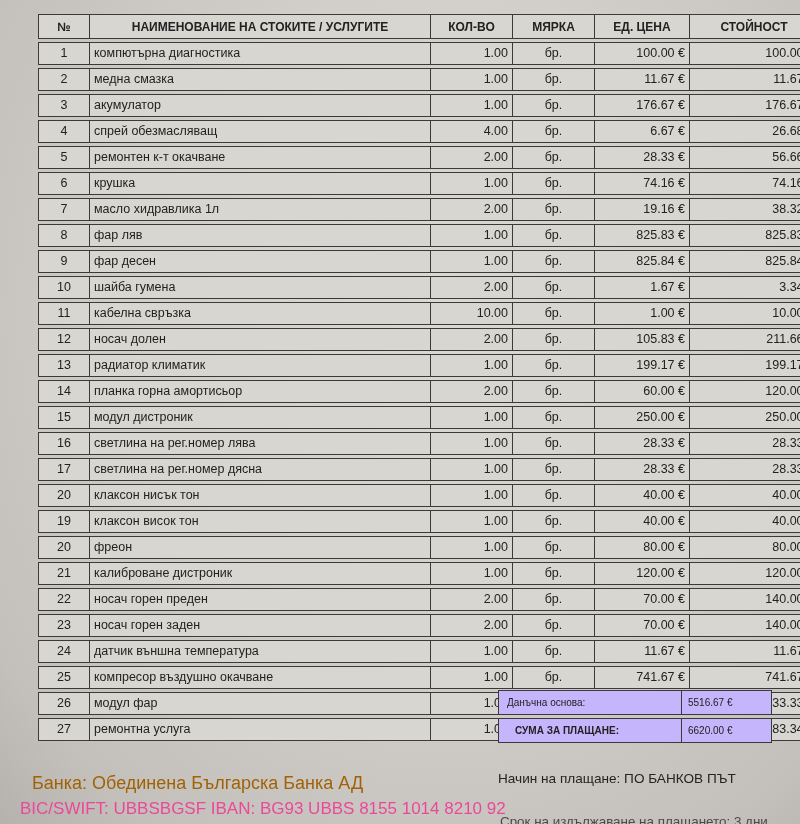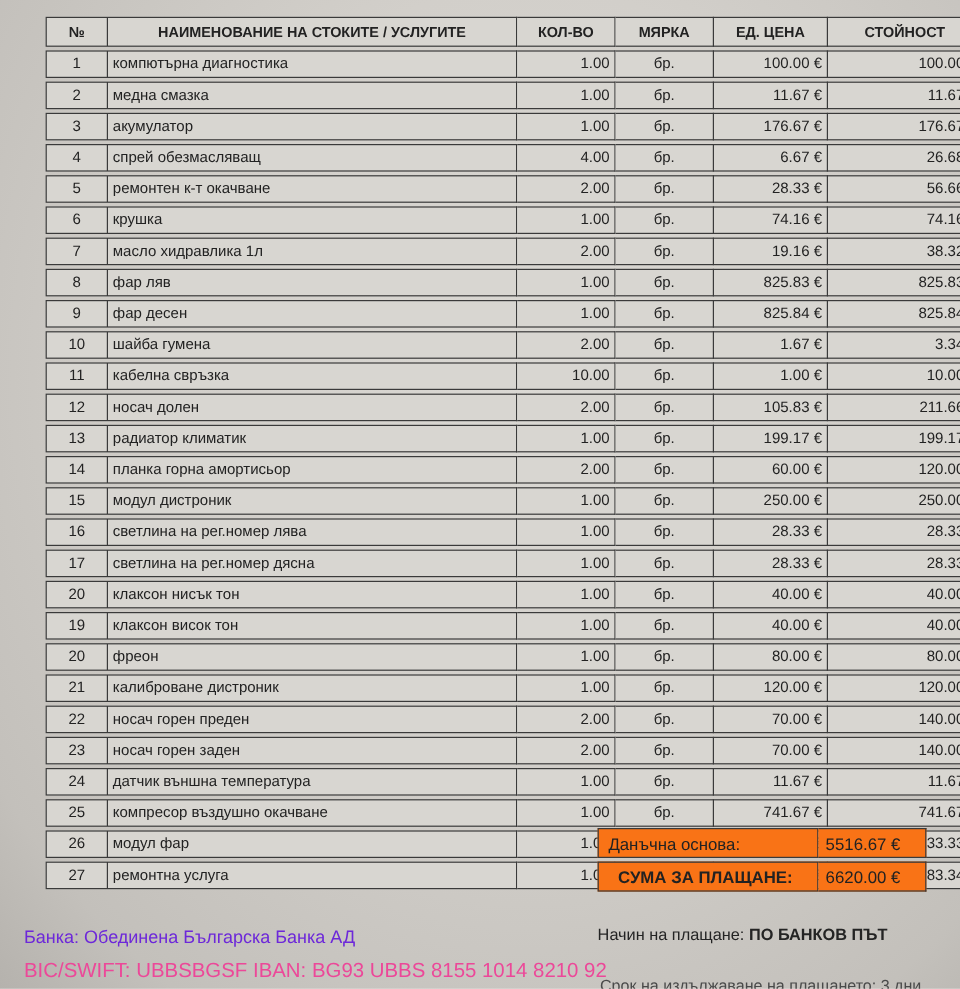--- a/index.html
+++ b/index.html
@@ -28,34 +28,34 @@
   td.c-qty{text-align:right;padding-right:9px;}
   td.c-unit{text-align:center;}
   td.c-price{text-align:right;padding-right:6px;}
   td.c-total{text-align:right;padding-right:6px;}
   
   table.summary{
     position:absolute;left:498px;top:687px;width:274px;
     border-collapse:separate;border-spacing:0 3px;table-layout:fixed;
   }
   table.summary td{
-    background:#f97316;border:1.6px solid #3a3a3a;border-left:none;
-    font-size:14px;line-height:1;padding:4px 6px;height:15px;white-space:nowrap;
+    background:#c4b5fd;border:1.6px solid #3a3a3a;border-left:none;
+    font-size:10px;line-height:1;padding:4px 6px;height:15px;white-space:nowrap;
   }
   table.summary td:first-child{border-left:1.6px solid #3a3a3a;text-align:left;padding-left:8px;}
   table.summary td.val{text-align:left;padding-right:6px;}
   table.summary tr.bold td:first-child{font-weight:bold;padding-left:16px;}
   table.summary td.val{font-weight:bold;}
   table.summary tr:nth-child(1) td.val, table.summary tr:nth-child(2) td.val{font-weight:normal;}
   
   .note-taxevent{position:absolute;left:28px;top:699px;width:452px;font-size:13.6px;line-height:1.55;color:#242424;}
-  .note-bank{position:absolute;left:20px;top:773px;font-size:15px;color:#6d28d9;}
+  .note-bank{position:absolute;left:32px;top:773px;font-size:18px;color:#a16207;}
   .note-bic{position:absolute;left:20px;top:799px;font-size:17px;color:#ec4899;}
   .note-payment{position:absolute;left:498px;top:771px;font-size:13.6px;color:#242424;white-space:nowrap;}
-  .note-payment b{font-weight:bold;}
+  .note-payment b{font-weight:normal;}
   .note-clipped{position:absolute;left:500px;top:814px;font-size:13.4px;color:#4a4a4a;white-space:nowrap;}
 </style>
 </head>
 <body>
 
 <div class="sheet">
 
   <table class="items">
     <thead>
       <tr id="header-row">

